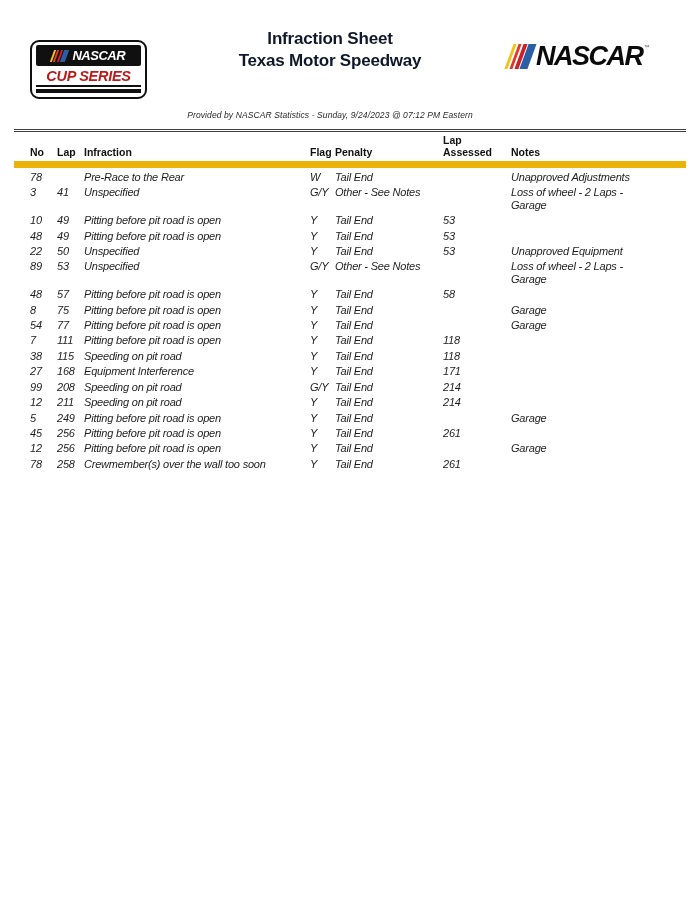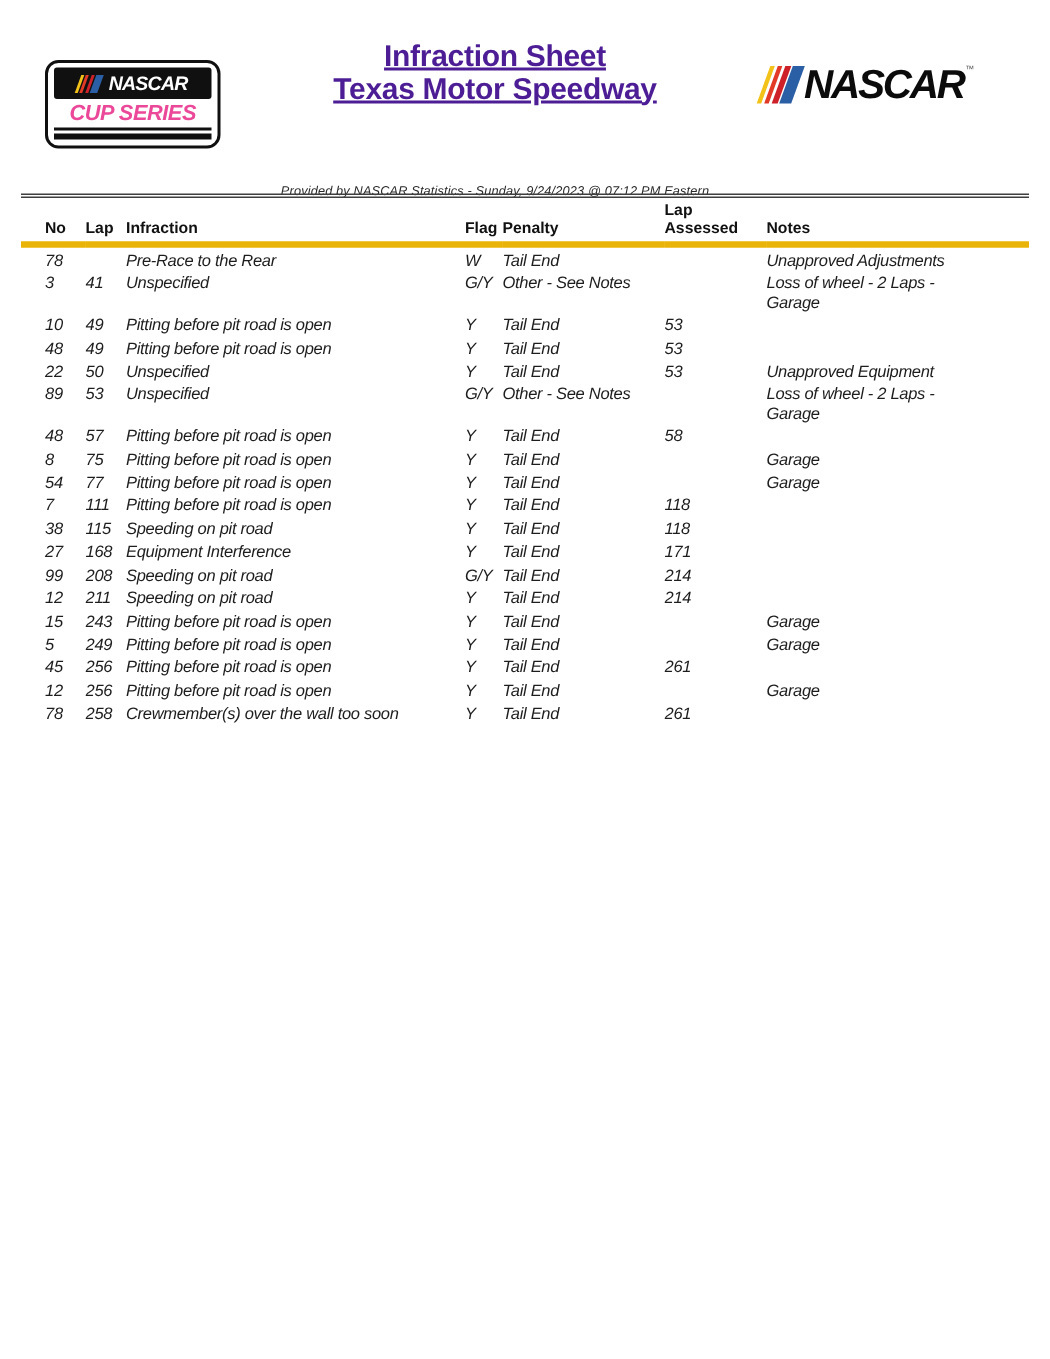--- a/index.html
+++ b/index.html
@@ -25,46 +25,45 @@
     height: 21px; background: #101010; border-radius: 2px;
     display: flex; align-items: center; justify-content: center;
   }
   .badge-nascar-text {
     color: #fff; font-weight: bold; font-style: italic;
     font-size: 13px; letter-spacing: -0.5px; line-height: 1;
     margin-left: 2px;
   }
   .badge-cup-text {
     height: 19px; display: flex; align-items: center; justify-content: center;
-    color: #ec4899; font-weight: bold; font-style: italic;
+    color: #b91c1c; font-weight: bold; font-style: italic;
     font-size: 14.5px; letter-spacing: -0.3px;
   }
   .badge-underline { height: 2px; background: #101010; }
   .badge-stripe { height: 4px; background: #101010; margin-top: 2px; }
 
   .bars { display: flex; align-items: center; }
   .bar { transform: skewX(-20deg); }
   .bars-small .bar { height: 12px; margin-right: 1.5px; }
   .bars-small .bar-1 { width: 2px; }
   .bars-small .bar-2 { width: 2px; }
   .bars-small .bar-3 { width: 2px; }
   .bars-small .bar-4 { width: 5px; margin-right: 3px; }
 
   
   .title-block {
     position: absolute; left: 110px; top: 28px; width: 440px;
     text-align: center;
   }
   .title-line {
-    font-size: 20px; font-weight: bold; line-height: 21.5px; color: #4c1d95;
+    font-size: 17px; font-weight: bold; line-height: 21.5px; color: #0f172a;
     letter-spacing: -0.2px;
-    text-decoration: underline;
   }
   .subtitle {
-    position: absolute; left: 110px; top: 122px; width: 440px;
+    position: absolute; left: 110px; top: 110px; width: 440px;
     text-align: center;
     font-size: 8.5px; font-style: italic; color: #2a2a2a;
     letter-spacing: 0.1px;
   }
 
   
   .nascar-logo {
     position: absolute; left: 509px; top: 44px;
     display: flex; align-items: center;
   }
@@ -84,21 +83,21 @@
   .double-rule {
     height: 3px;
     border-top: 1px solid #3f3f3f;
     border-bottom: 1px solid #3f3f3f;
   }
   table { width: 672px; border-collapse: collapse; table-layout: fixed; margin-top: 1px; }
   th {
     vertical-align: bottom; text-align: left;
     font-size: 10.5px; font-weight: bold; color: #111;
     line-height: 11.5px; padding: 2px 2px 3px 0;
-    border-bottom: 4px solid #eab308;
+    border-bottom: 7px solid #eab308;
     white-space: pre-line;
   }
   td {
     vertical-align: top; text-align: left;
     font-size: 11px; font-style: italic; color: #1d1d1d;
     line-height: 12.4px; padding: 1.5px 2px 1.5px 0;
     white-space: pre-line;
     letter-spacing: -0.2px;
     overflow: hidden;
   }
@@ -287,29 +286,20 @@
         <tr>
           <td class="col-no">12</td>
           <td class="col-lap">211</td>
           <td class="col-infraction">Speeding on pit road</td>
           <td class="col-flag">Y</td>
           <td class="col-penalty">Tail End</td>
           <td class="col-lap_assessed">214</td>
           <td class="col-notes"></td>
         </tr>
         <tr>
-          <td class="col-no">15</td>
-          <td class="col-lap">243</td>
-          <td class="col-infraction">Pitting before pit road is open</td>
-          <td class="col-flag">Y</td>
-          <td class="col-penalty">Tail End</td>
-          <td class="col-lap_assessed"></td>
-          <td class="col-notes">Garage</td>
-        </tr>
-        <tr>
           <td class="col-no">5</td>
           <td class="col-lap">249</td>
           <td class="col-infraction">Pitting before pit road is open</td>
           <td class="col-flag">Y</td>
           <td class="col-penalty">Tail End</td>
           <td class="col-lap_assessed"></td>
           <td class="col-notes">Garage</td>
         </tr>
         <tr>
           <td class="col-no">45</td>

